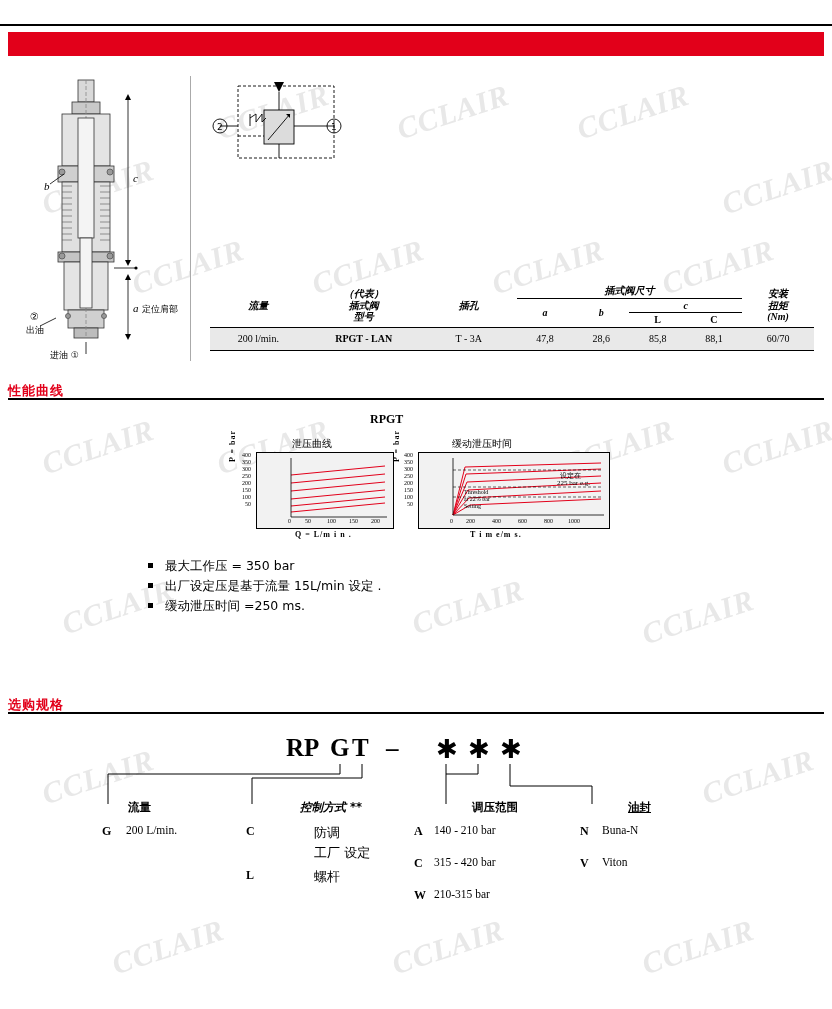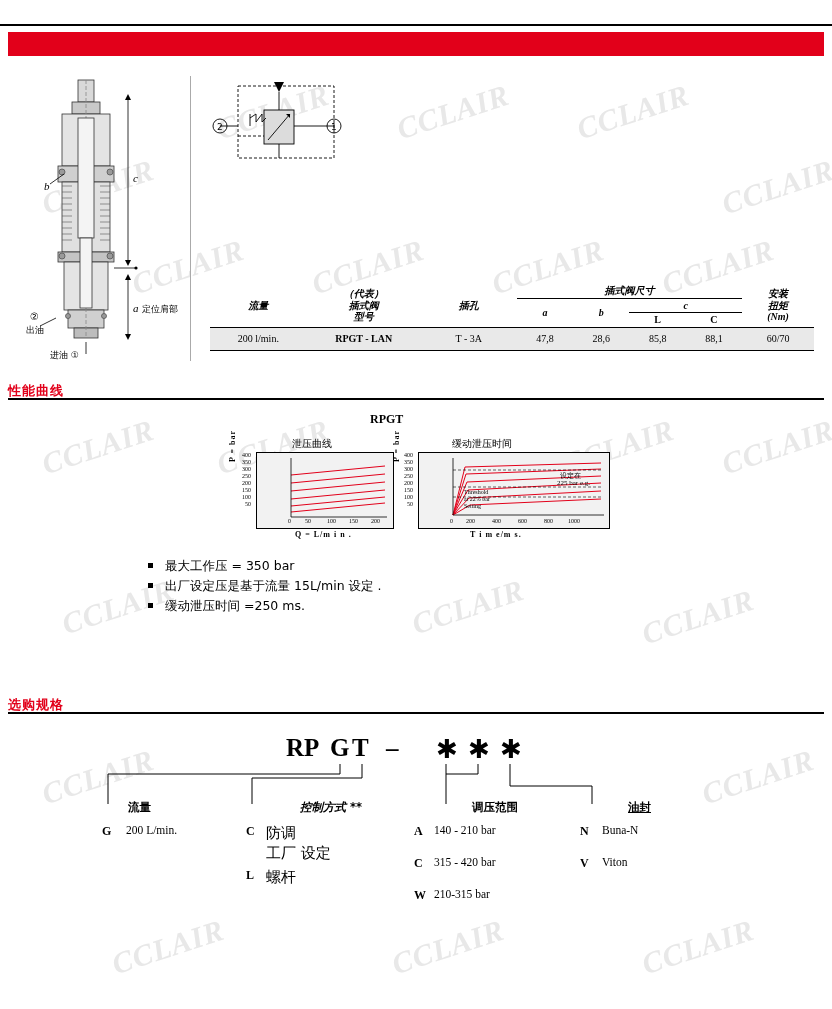--- a/index.html
+++ b/index.html
@@ -219,21 +219,22 @@
   }
   .opt-key {
     position: absolute;
     font-family: "Liberation Serif", serif;
     font-size: 12px;
     font-weight: bold;
   }
   .opt-val {
     position: absolute;
     font-family: "DejaVu Sans", sans-serif;
-    font-size: 15px;
+    font-size: 13px;
+    margin-left: 48px;
   }
   .opt-val-serif {
     position: absolute;
     font-family: "Liberation Serif", serif;
     font-size: 11.5px;
   }
 </style>
 </head>
 <body>
 

